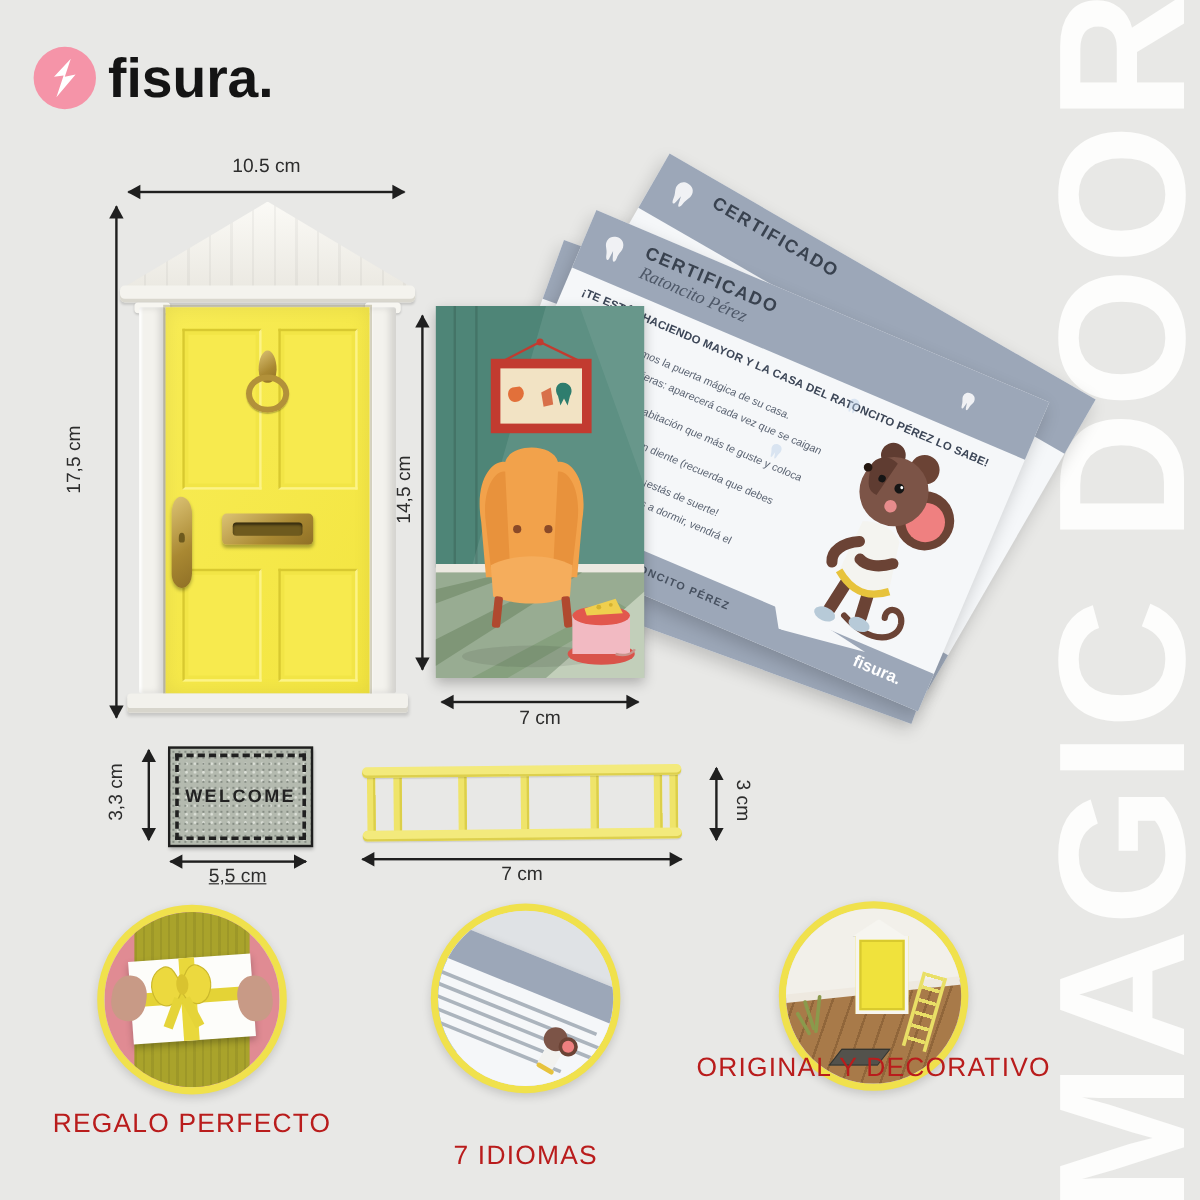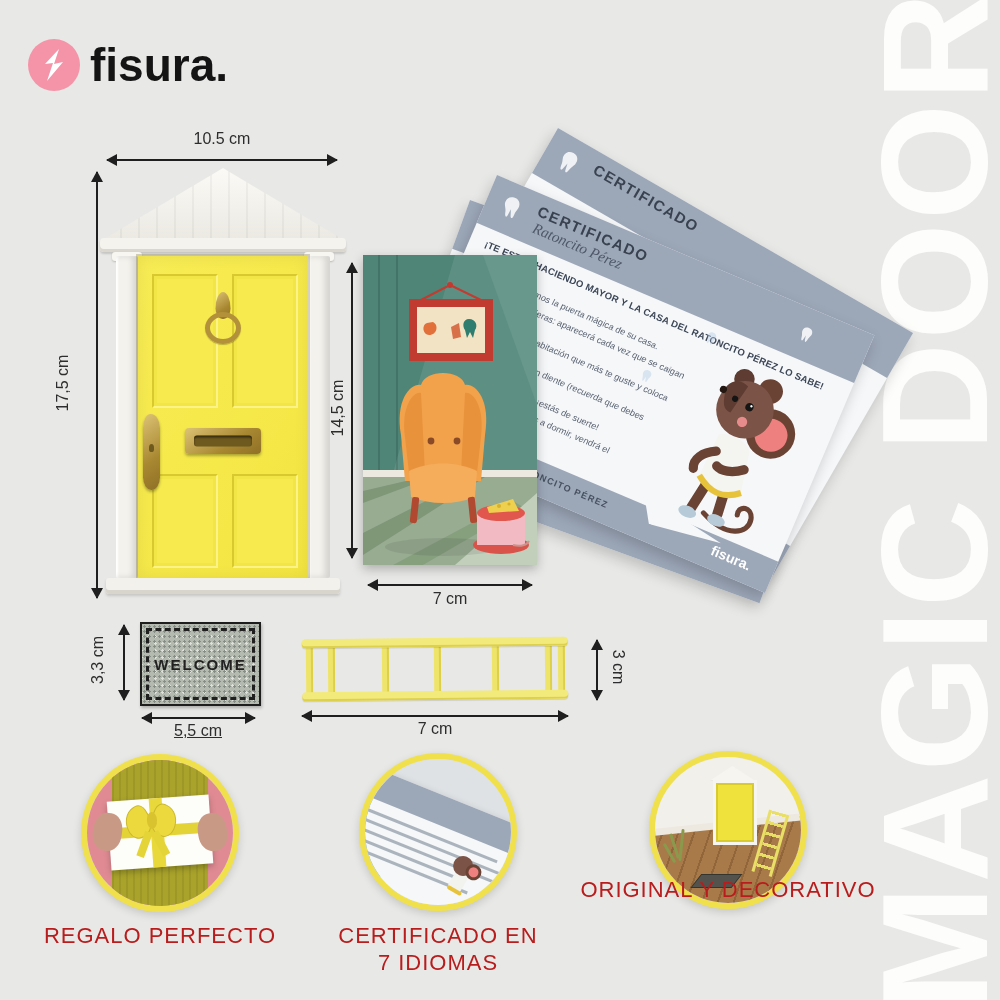--- a/index.html
+++ b/index.html
@@ -392,21 +392,20 @@
         <div class="mini-mouse">
           <div class="mm-body"></div>
             <div class="mm-skirt"></div>
           <div class="mm-head"></div>
             <div class="mm-ear"></div>
             <div class="mm-ear-in"></div>
         </div>
       </div>
     </div>
   </div>
-  <div class="feat-label" style="left:298px;top:922px;width:280px;">CERTIFICADO EN</div>
   <div class="feat-label" style="left:298px;top:949px;width:280px;">7 IDIOMAS</div>
 
   <div class="feat-circle" style="left:649px;top:751px;">
     <div class="scene scene-room">
       <div class="floor3"></div>
       <div class="base3"></div>
       <div class="door3">
         <div class="ped3"></div>
           <div class="slab3"></div>
       </div>

